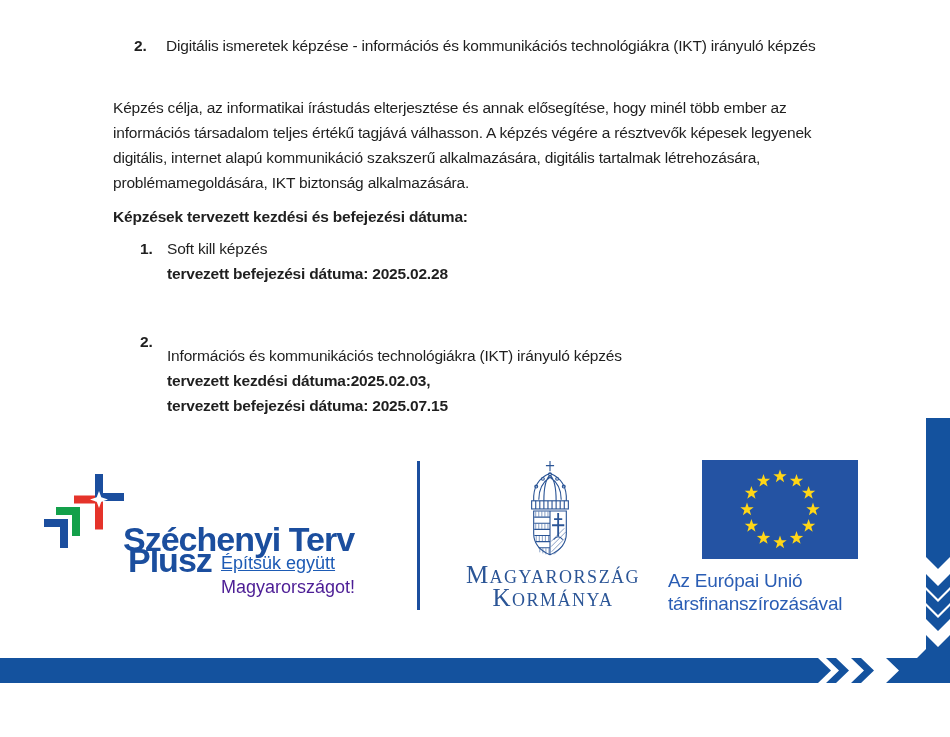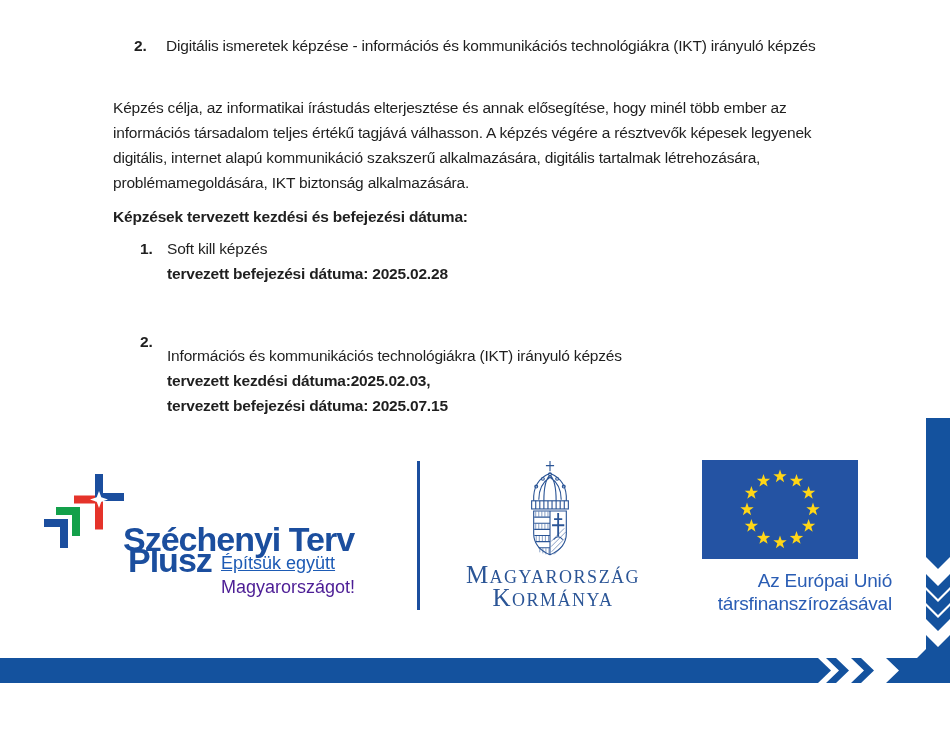--- a/index.html
+++ b/index.html
@@ -41,21 +41,21 @@
 
   
   .gov-text { left: 453px; width: 200px; text-align: center;
               font-family: "Liberation Serif", serif;
               font-variant: small-caps; color: #2b5596; font-size: 25px;
               letter-spacing: 1.5px; line-height: 22px; }
   .gov-line1 { top: 564px; }
   .gov-line2 { top: 587px; }
 
   
-  .eu-caption { left: 668px; top: 570px; width: 224px; text-align: right;
+  .eu-caption { left: 668px; top: 570px; width: 224px; text-align: left;
                 color: #2a5db4; font-size: 19px; line-height: 22.5px;
                 letter-spacing: -0.2px; }
 
   .deco { left: 0; top: 0; pointer-events: none; }
 </style>
 </head>
 <body>
 
 <div class="canvas">
 

